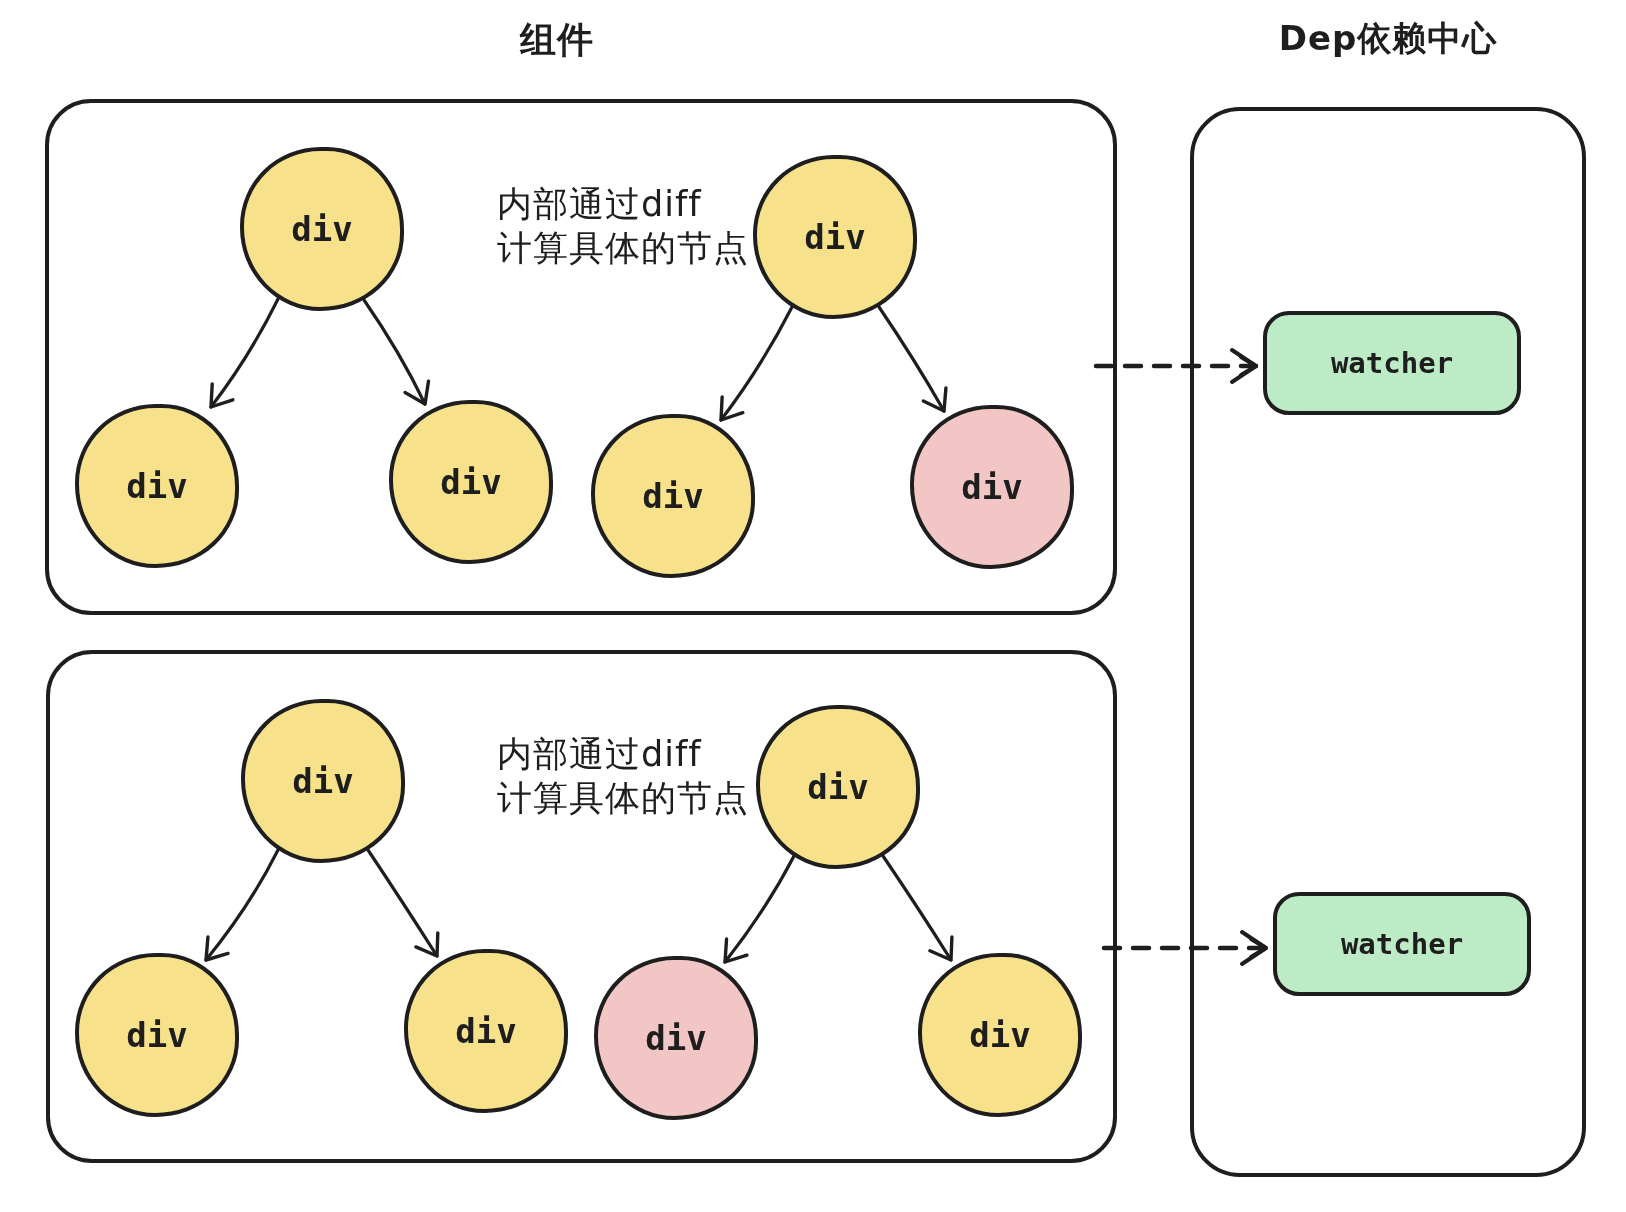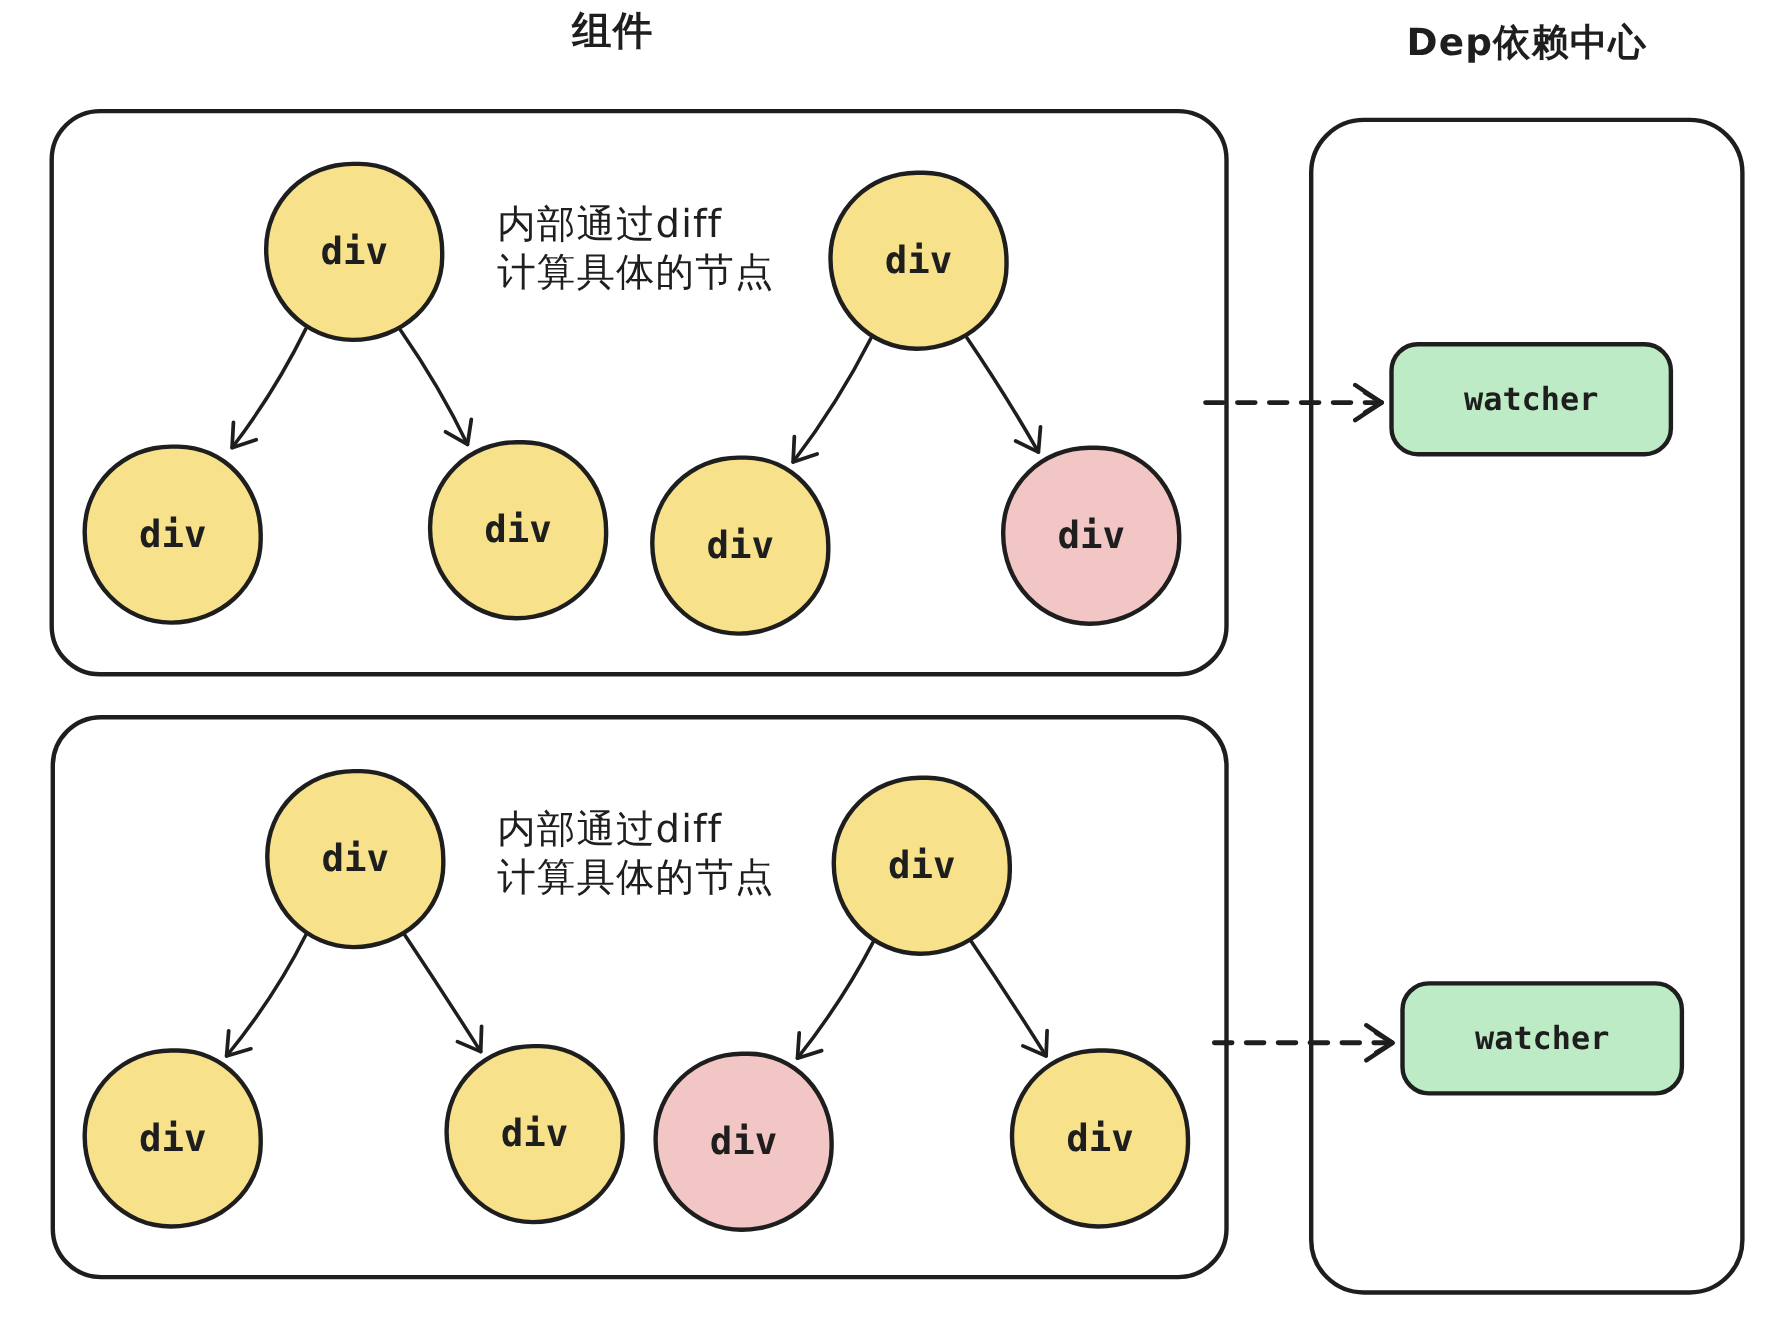--- a/index.html
+++ b/index.html
@@ -22,37 +22,37 @@
     display:flex;align-items:center;justify-content:center;
   }
   .node[data-color="yellow"]{background:var(--node_yellow,#f7e28b);}
   .node[data-color="pink"]{background:var(--node_pink,#f2c6c4);}
   .node-label{
     font-family:"DejaVu Sans Mono",monospace;font-size:34px;font-weight:600;
     color:var(--stroke,#1e1e1e);
   }
   .note{
     position:absolute;font-size:35px;line-height:44px;font-weight:500;
-    letter-spacing:1px;color:var(--stroke,#1e1e1e);white-space:nowrap;
+    letter-spacing:1px;color:var(--stroke,#1e1e1e);white-space:nowrap;margin-left:45px;
   }
   .watcher{
     position:absolute;width:258px;height:104px;box-sizing:border-box;
     border:4px solid var(--stroke,#1e1e1e);border-radius:26px;
     background:var(--watcher_green,#bdebc6);
     display:flex;align-items:center;justify-content:center;
     font-family:"DejaVu Sans Mono",monospace;font-size:29px;font-weight:600;
   }
   .arrows{position:absolute;left:0;top:0;pointer-events:none;}
 </style>
 </head>
 <body>
 
 <div class="canvas">
 
-  <div class="title" style="left:407px;top:4px;width:300px;">组件</div>
+  <div class="title" style="left:407px;top:16px;width:300px;">组件</div>
   <div class="title" style="left:1190px;top:16px;width:396px;font-size:34px;">Dep依赖中心</div>
 
   <div class="frame" style="left:45px;top:99px;width:1072px;height:516px;border-radius:46px;"></div>
   <div class="frame" style="left:46px;top:650px;width:1071px;height:513px;border-radius:46px;"></div>
   <div class="frame" style="left:1190px;top:107px;width:396px;height:1070px;border-radius:50px;"></div>
 
   <svg class="arrows" width="1626" height="1212" viewBox="0 0 1626 1212">
     <defs>
       <marker id="arrow" viewBox="-26 -17 30 34" markerWidth="30" markerHeight="34" markerUnits="userSpaceOnUse" refX="0" refY="0" orient="auto">
         <path d="M-19,-13 L0,0 L-19,13" fill="none" stroke="#1e1e1e" stroke-width="3.4" stroke-linecap="round" stroke-linejoin="round"></path>

